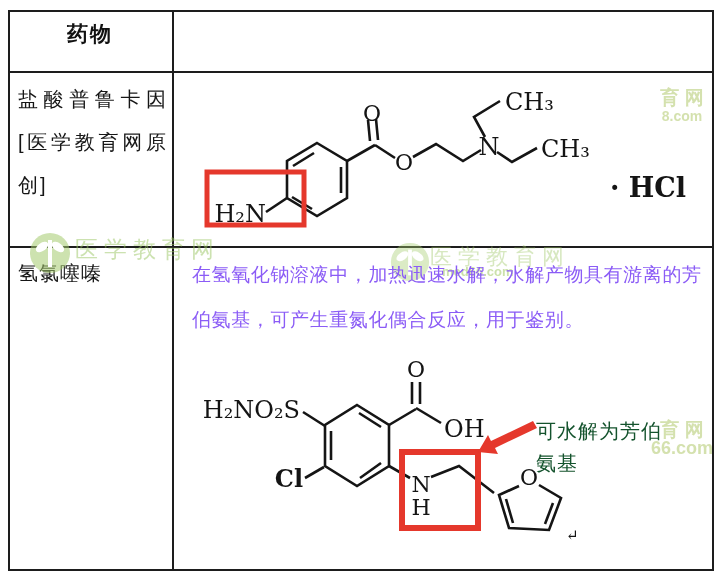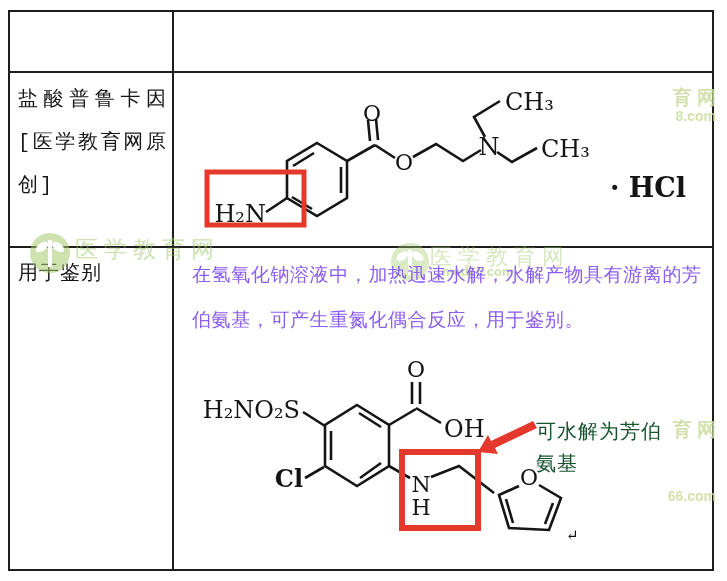--- a/index.html
+++ b/index.html
@@ -5,28 +5,28 @@
   html,body{margin:0;padding:0;background:#ffffff;}
   #canvas{position:relative;width:727px;height:581px;background:#ffffff;overflow:hidden;
           font-family:"Liberation Sans","DejaVu Sans",sans-serif;color:#1a1a1a;}
   .abs{position:absolute;}
   
   .tframe{left:8px;top:10px;width:706px;height:561px;border:2px solid #1d1d1d;box-sizing:border-box;background:transparent;}
   .vline{left:172px;top:10px;width:2px;height:561px;background:#1d1d1d;}
   .hline{left:8px;width:706px;height:2px;background:#1d1d1d;}
   
   .hdr{font-weight:bold;font-size:21px;letter-spacing:2px;color:#111;}
-  .cellcn{font-size:20px;line-height:43px;letter-spacing:2px;color:#161616;word-break:break-all;text-align:justify;font-family:Liberation Mono, monospace;}
+  .cellcn{font-size:20px;line-height:43px;letter-spacing:2px;color:#161616;word-break:break-all;text-align:justify;}
   .desc{font-size:19px;line-height:45px;letter-spacing:.6px;color:#8b5cf6;word-break:break-all;z-index:6;}
   .redtext{font-size:20px;line-height:32px;color:#14532d;letter-spacing:1px;word-break:break-all;z-index:7;}
   
   .wm{z-index:1;}
   .wm-name{font-weight:normal;letter-spacing:6px;color:rgba(154,198,98,0.50);}
   .wm-url{font-weight:bold;color:rgba(150,196,92,0.65);}
-  .wm-pale{font-weight:bold;color:rgba(205,220,160,0.85);text-align:right;line-height:19px;}
+  .wm-pale{font-weight:bold;color:rgba(205,220,160,0.85);text-align:center;line-height:19px;}
   svg{position:absolute;z-index:5;}
   svg text{font-family:"DejaVu Serif","Liberation Serif",serif;fill:#141414;}
 </style>
 </head>
 <body>
 
 <div id="canvas">
 
   <div class="abs wm" style="left:648px;top:88px;width:68px;">
     <div class="wm-pale" style="font-size:19px;">育 网</div>
@@ -49,28 +49,29 @@
       <rect x="20" y="9" width="4" height="27" fill="#ffffff"></rect>
       <ellipse cx="14" cy="16" rx="7" ry="4" fill="#ffffff" transform="rotate(-35 14 16)"></ellipse>
       <ellipse cx="30" cy="16" rx="7" ry="4" fill="#ffffff" transform="rotate(35 30 16)"></ellipse>
     </svg>
   </div>
   <div class="abs wm wm-name" style="left:430px;top:242px;font-size:22px;color:rgba(154,198,98,0.40);">医学教育网</div>
   <div class="abs wm wm-url" style="left:442px;top:264px;font-size:13px;color:rgba(160,200,100,0.55);">med66.com</div>
 
   <div class="abs wm" style="left:648px;top:420px;width:68px;">
     <div class="wm-pale" style="font-size:19px;">育 网</div>
-    <div class="wm-pale" style="font-size:14px;margin-top:48px;">66.com</div>
+    <div class="wm-pale" style="font-size:18px;">66.com</div>
   </div>
 
   <div class="abs tframe"></div>
   <div class="abs vline"></div>
   <div class="abs hline" style="top:71px;"></div>
   <div class="abs hline" style="top:246px;"></div>
 
+  <div class="abs hdr" style="left:8px;top:20px;width:164px;text-align:center;">药物</div>
 
   <div class="abs cellcn" style="left:18px;top:78px;width:150px;">盐酸普鲁卡因 [医学教育网原创]</div>
 
   <svg viewBox="175 71 543 175" style="left:175px;top:71px;width:543px;height:175px;">
     <g stroke="#151515" stroke-width="2.6" fill="none">
       <path d="M317,143 L347,161 L347,198 L317,216 L287,198 L287,161 Z"></path>
       <path d="M293,166 L314,153"></path>
       <path d="M341,167 L341,193"></path>
       <path d="M312,209 L292,197"></path>
     </g>
@@ -87,21 +88,21 @@
     <rect x="207" y="172" width="97" height="53" fill="none" stroke="#e5382c" stroke-width="5"></rect>
     <text x="266" y="222" text-anchor="end" font-size="24">H₂N</text>
     <text x="372" y="121" text-anchor="middle" font-size="22">O</text>
     <text x="404" y="170" text-anchor="middle" font-size="22">O</text>
     <text x="489" y="155" text-anchor="middle" font-size="24">N</text>
     <text x="505" y="110" font-size="24">CH₃</text>
     <text x="541" y="157" font-size="24">CH₃</text>
     <text x="610" y="197" font-size="27" font-weight="600">· HCl</text>
   </svg>
 
-  <div class="abs cellcn" style="left:18px;top:252px;width:150px;letter-spacing:1px;">用于鉴别</div>
+  <div class="abs cellcn" style="left:18px;top:252px;width:150px;letter-spacing:1px;">氢氯噻嗪</div>
 
   <div class="abs desc" style="left:192px;top:252px;width:514px;">在氢氧化钠溶液中，加热迅速水解，水解产物具有游离的芳伯氨基，可产生重氮化偶合反应，用于鉴别。</div>
 
   <svg viewBox="175 340 543 233" style="left:175px;top:340px;width:543px;height:233px;">
     <g stroke="#151515" stroke-width="2.6" fill="none">
       <path d="M357,405 L389,425 L389,466 L357,486 L325,466 L325,425 Z"></path>
       <path d="M359,413 L381,427"></path>
       <path d="M331,431 L331,460"></path>
       <path d="M381,463 L360,478"></path>
     </g>

